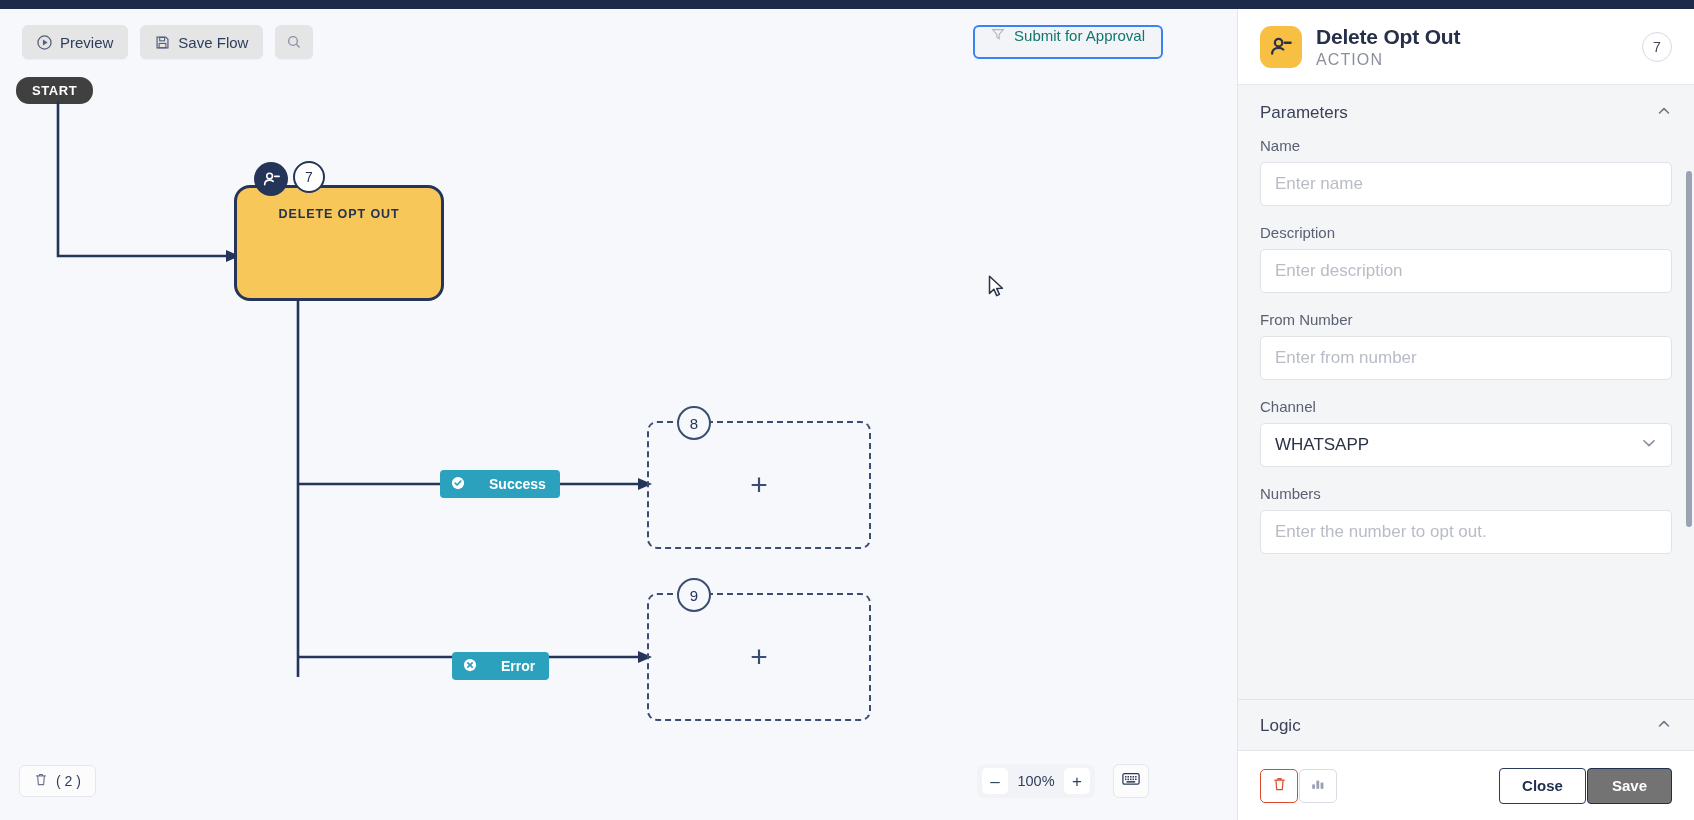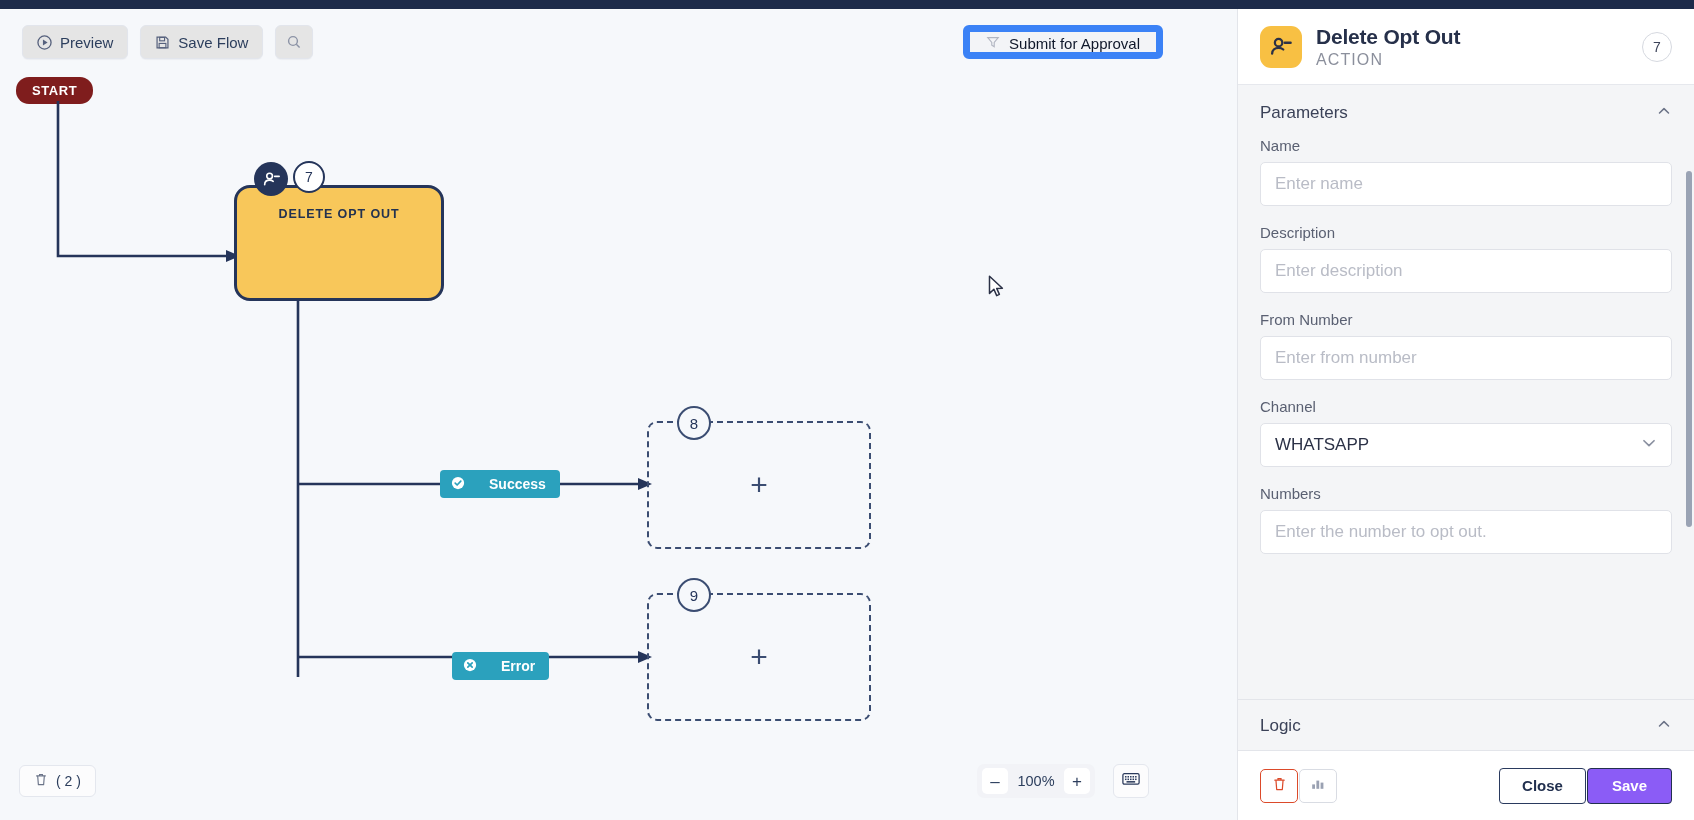--- a/index.html
+++ b/index.html
@@ -32,30 +32,30 @@
     height: 34px; padding: 0 14px;
     background: #e5e5e5; border: 1px solid #e2e5ec; border-radius: 6px;
     color: #2c3e5d; font-size: 15px; cursor: pointer;
     box-shadow: 0 1px 1px rgba(20,30,60,.04);
   }
   .tbtn.icononly { width: 38px; padding: 0; justify-content: center; }
   .tbtn svg { display: block; }
 
   .submit-btn {
     position: absolute; top: 16px; right: 74px;
-    display: flex; align-items: flex-end; gap: 9px;
+    display: flex; align-items: flex-start; gap: 9px;
     height: 34px; padding: 0 16px;
-    background: #f3f4f7; border: 7px solid #3b82f6; border-radius: 6px;
-    color: #0f172a; font-size: 15px; cursor: default;
+    background: #f3f4f7; border: 2px solid #3b82f6; border-radius: 6px;
+    color: #0f766e; font-size: 15px; cursor: default;
   }
 
   
   .startpill {
     position: absolute; top: 68px; left: 16px;
-    background: #7f1d1d; color: #fff; font-weight: bold;
+    background: #404040; color: #fff; font-weight: bold;
     font-size: 13px; letter-spacing: .6px;
     padding: 6px 16px; border-radius: 13px;
   }
 
   
   .wires { position: absolute; top: 0; left: 0; width: 1237px; height: 811px; }
 
   
   .node {
     position: absolute; left: 234px; top: 176px;
@@ -208,21 +208,21 @@
   .iconbtn.plain  { border: 1px solid #d9dce3; }
   .foot-spacer { flex: 1; }
   .btn-close {
     height: 36px; padding: 0 22px; border-radius: 4px;
     background: #fff; border: 1px solid #2a3a5e; color: #22304f;
     font-size: 15px; font-weight: bold; cursor: pointer;
     font-family: "Liberation Sans", sans-serif;
   }
   .btn-save {
     height: 36px; padding: 0 24px; border-radius: 4px;
-    background: #8b5cf6; border: 1px solid #22304f; color: #fff;
+    background: #737373; border: 1px solid #22304f; color: #fff;
     font-size: 15px; font-weight: bold; cursor: pointer;
     font-family: "Liberation Sans", sans-serif;
   }
 
   
   .pscroll {
     position: absolute; right: 2px; top: 86px;
     width: 6px; height: 356px; border-radius: 3px; background: #9aa3b4;
   }
 </style>

